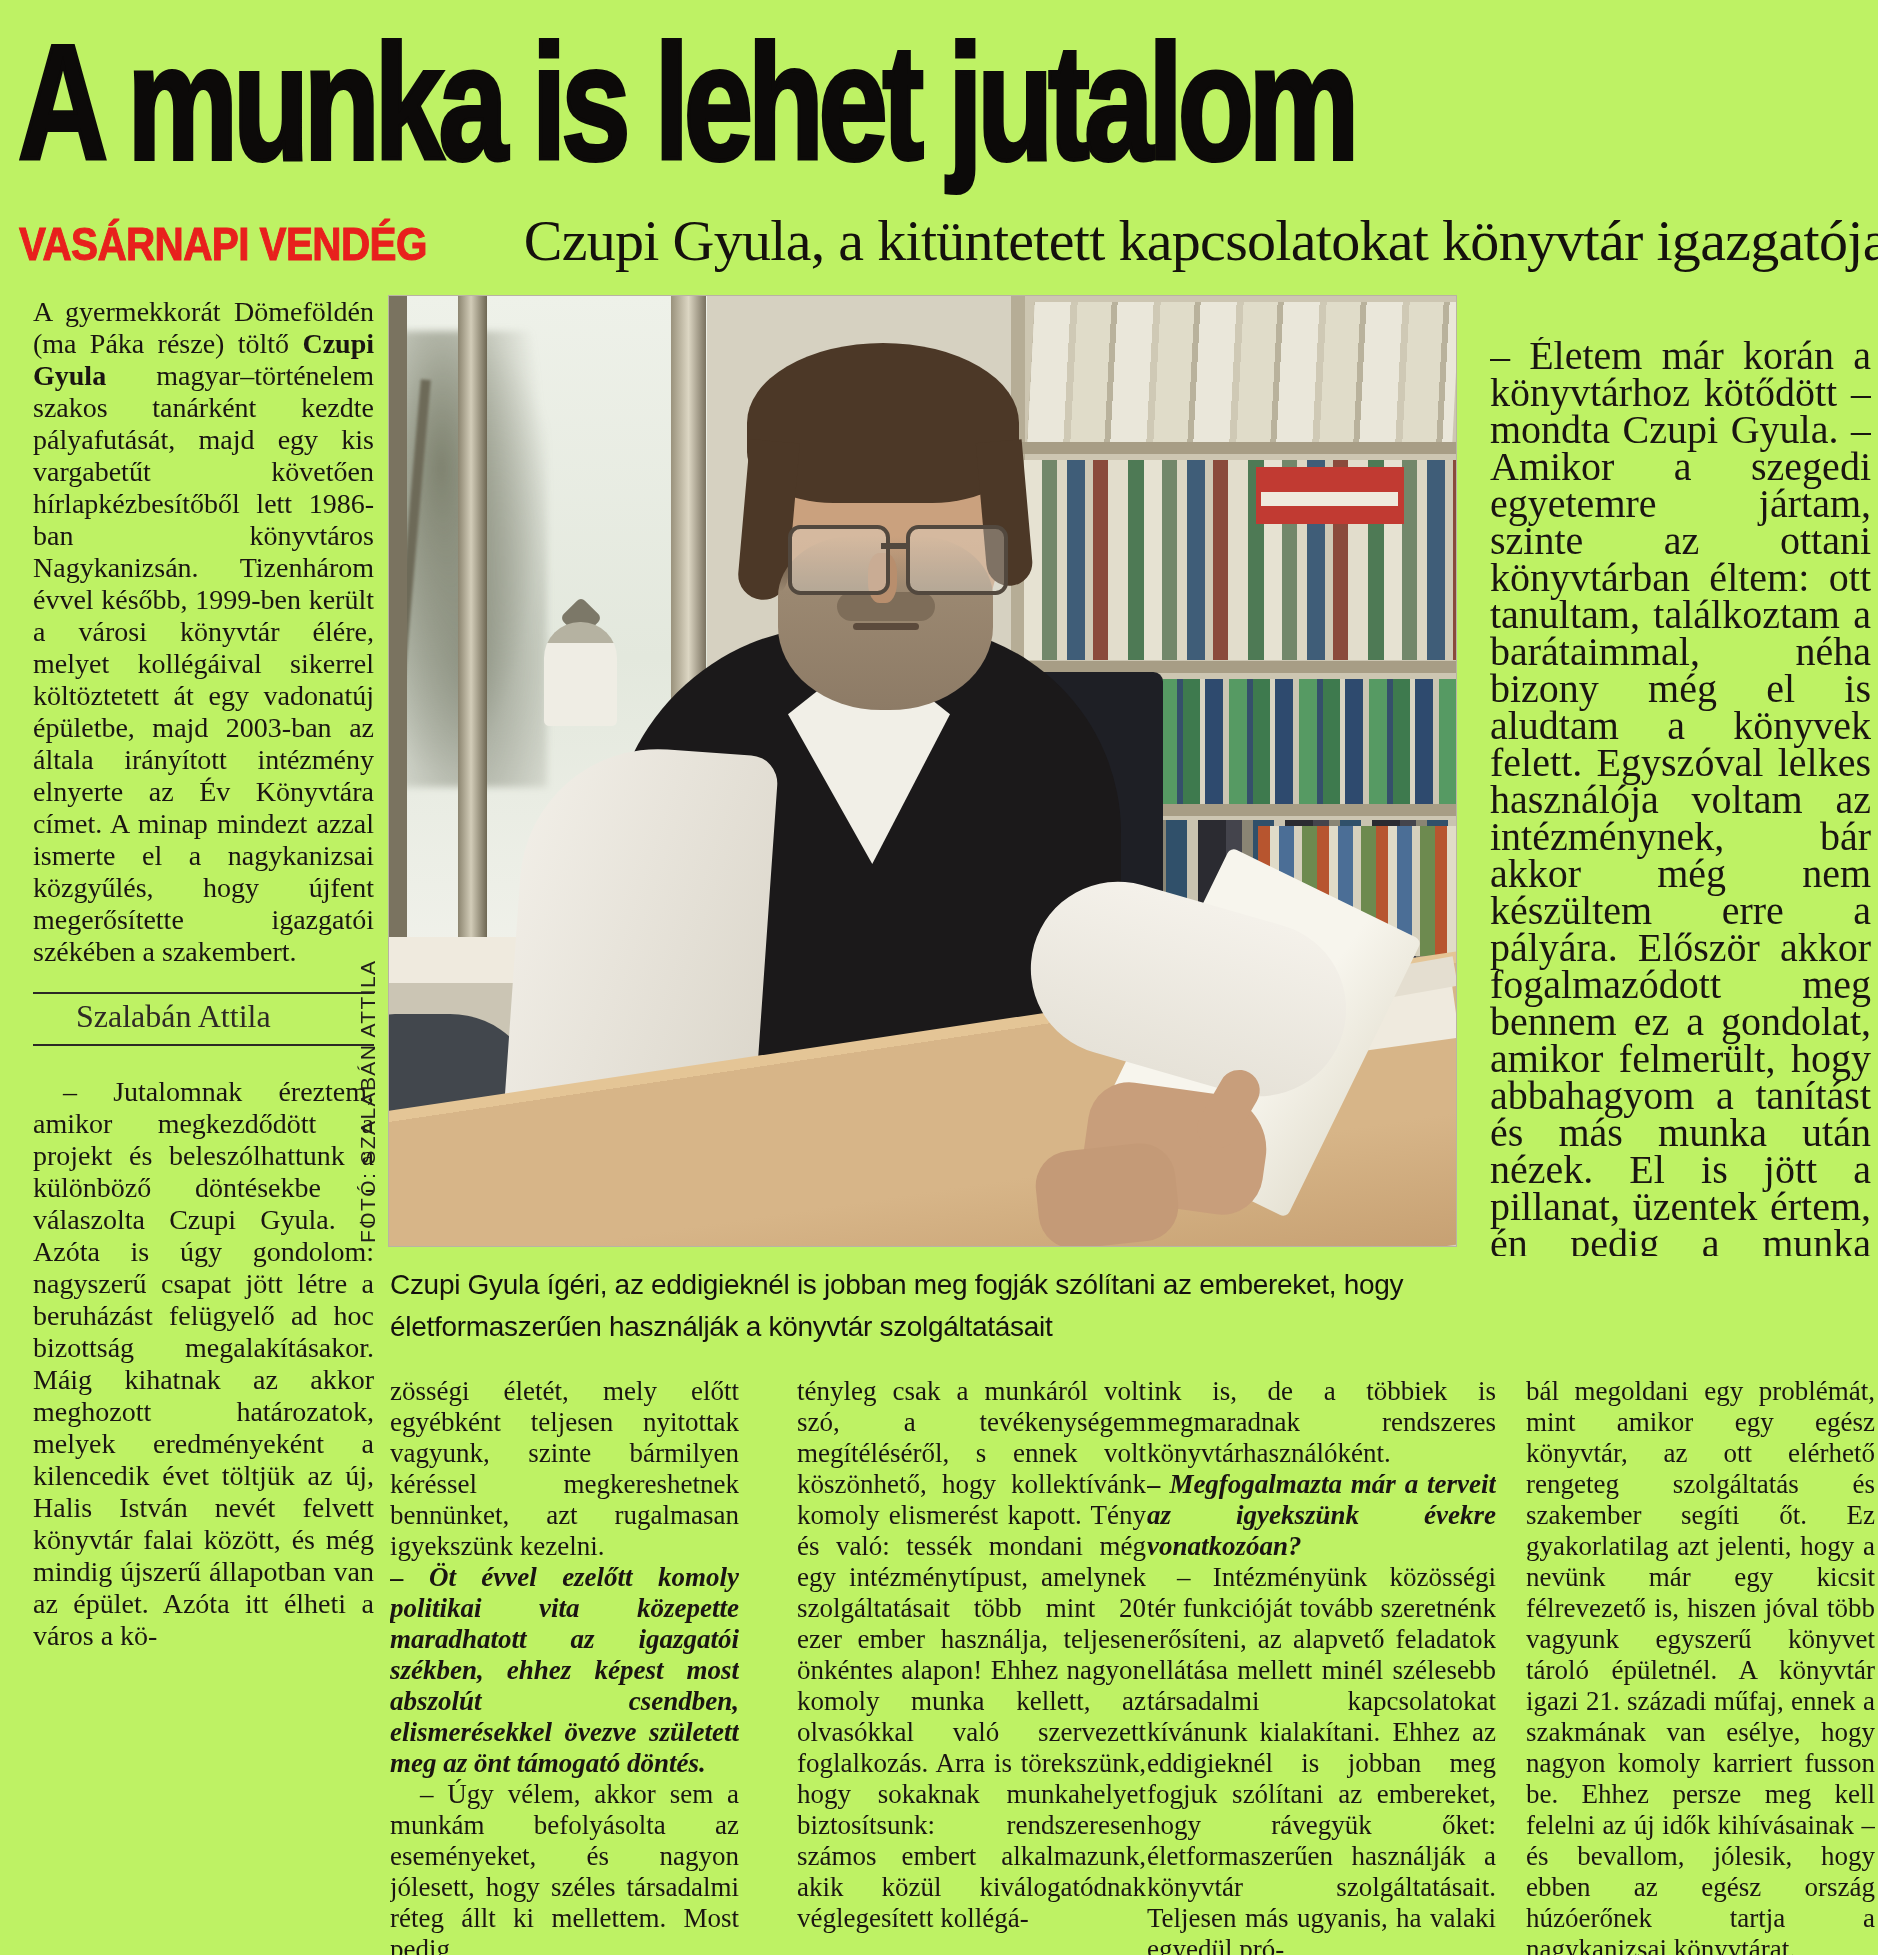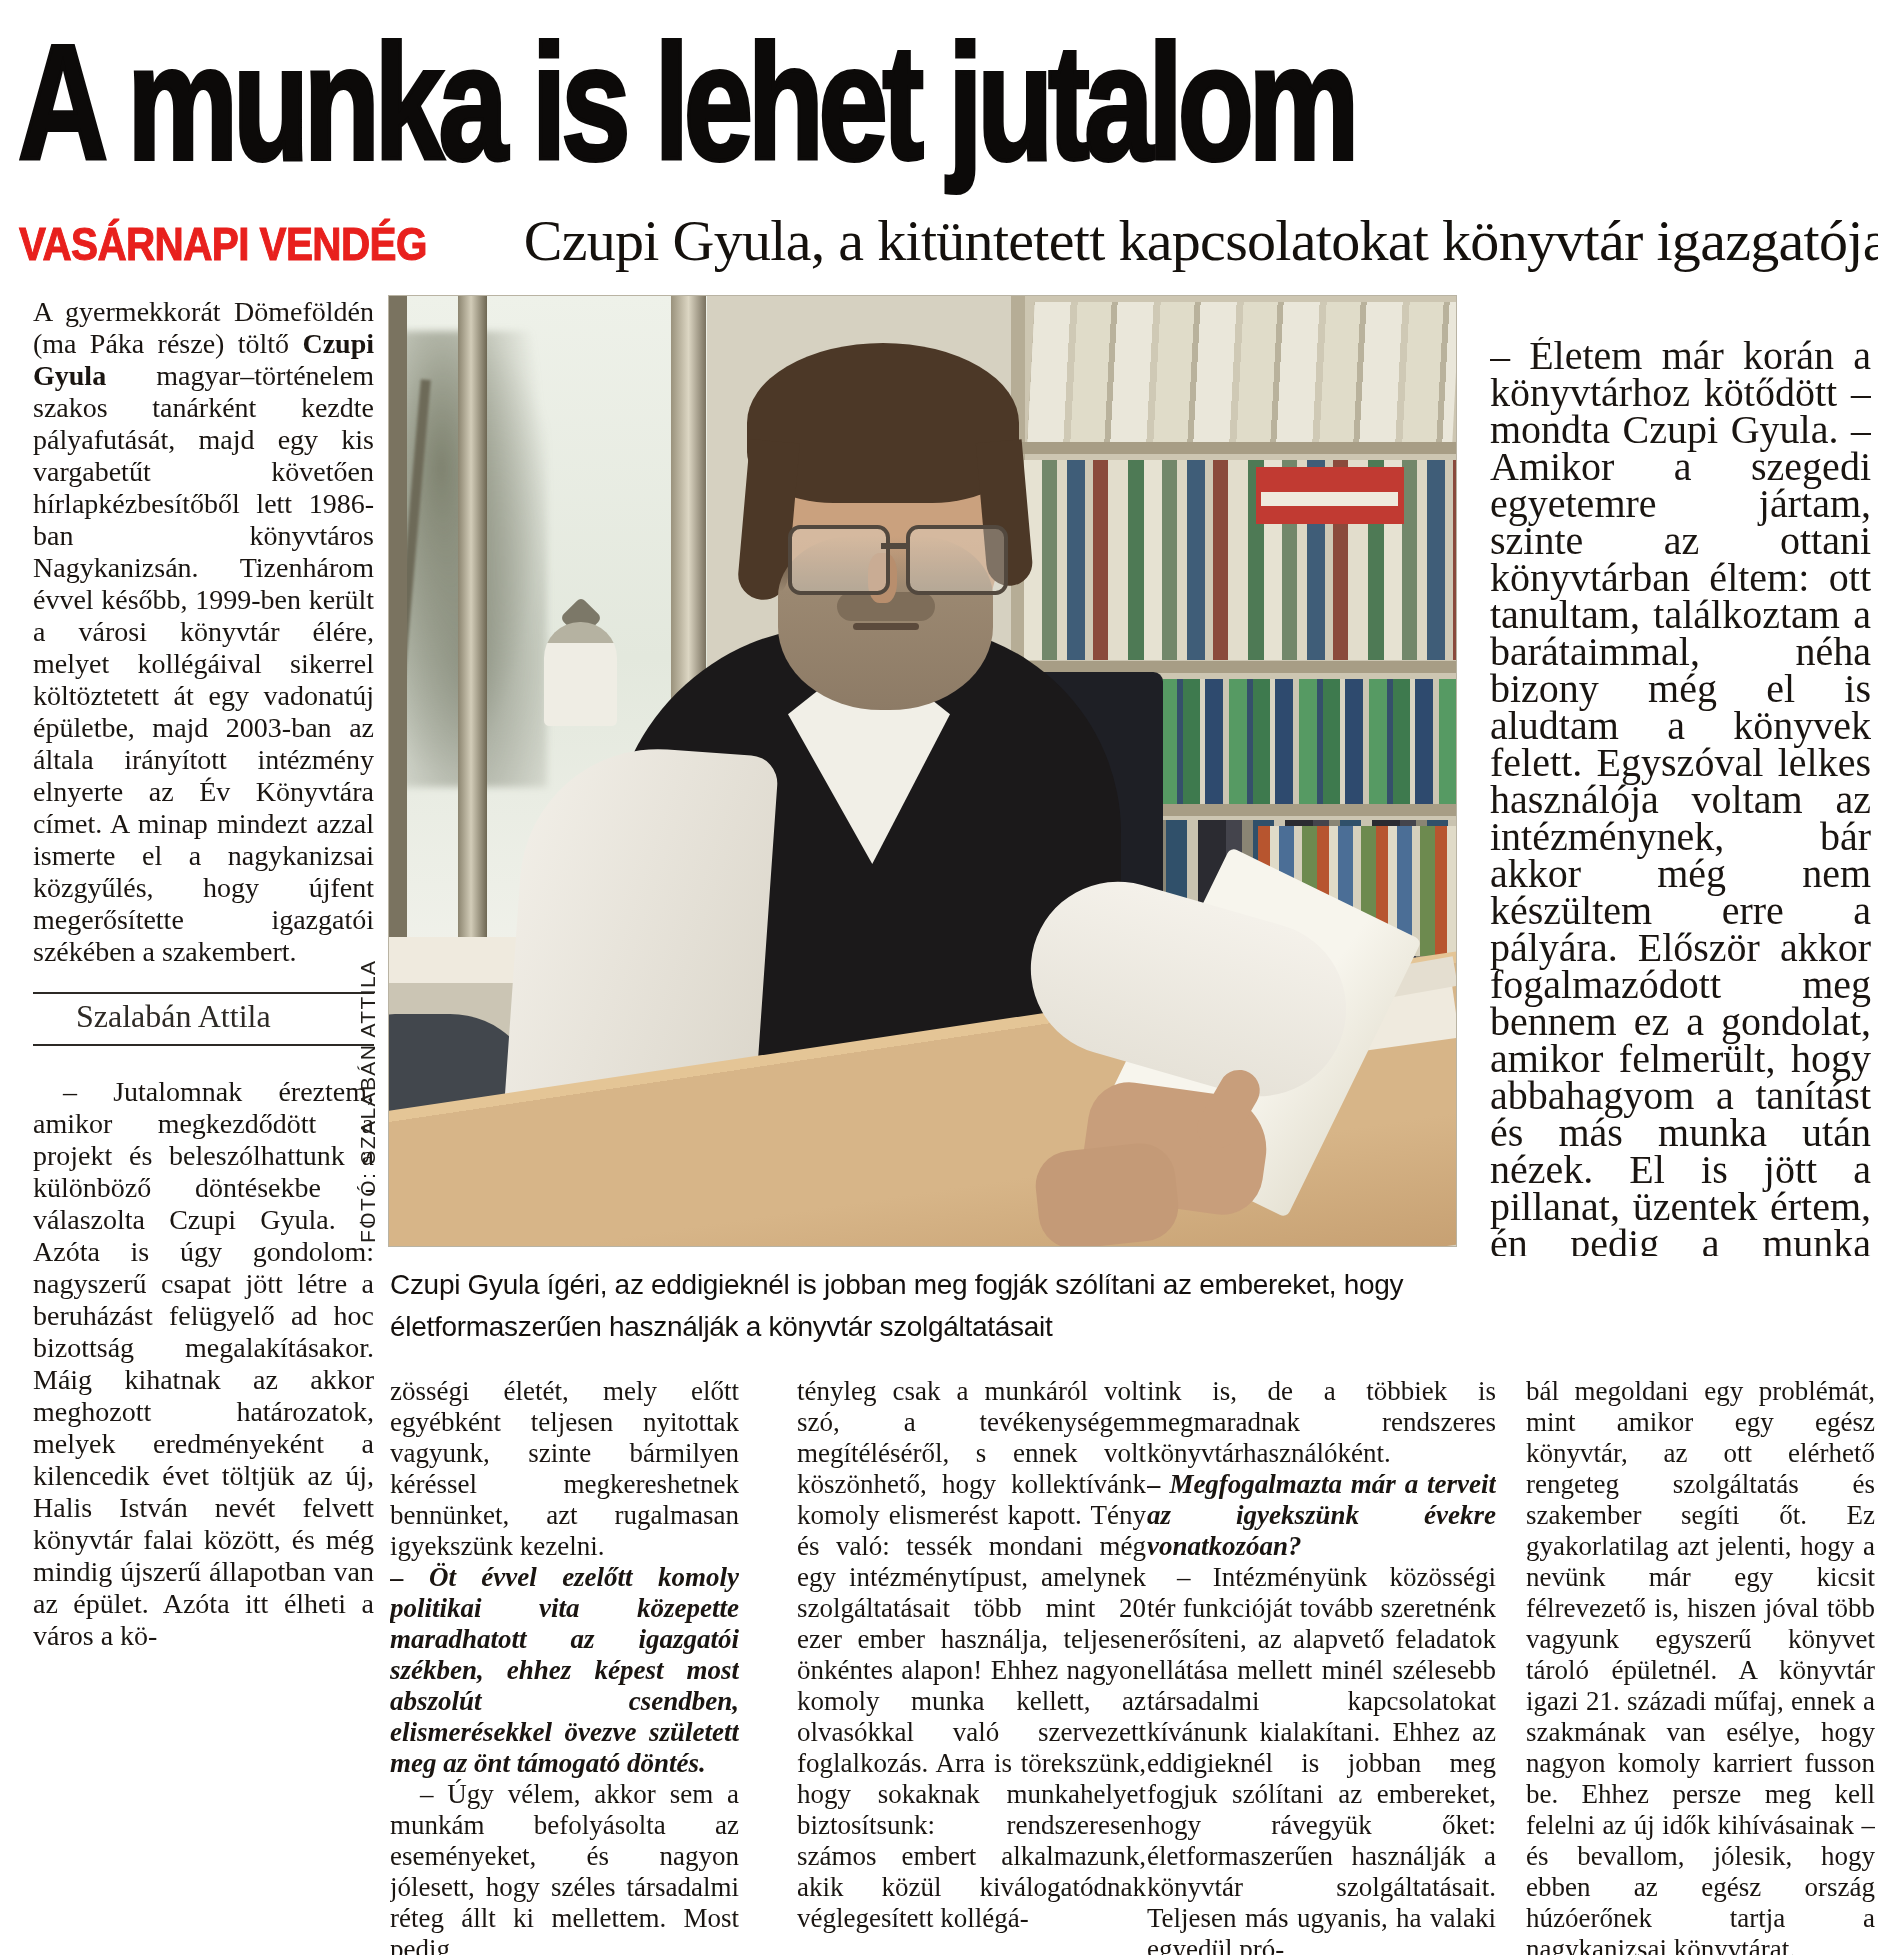--- a/index.html
+++ b/index.html
@@ -1,18 +1,18 @@
 <!DOCTYPE html>
 <html style="font-size:11px"><head>
 <meta charset="utf-8">
 <style>
   html,body{margin:0;padding:0;background:#e9e6dd;}
   .page{
     position:relative;width:1879px;height:1955px;overflow:hidden;
-    background:#ffffff;
+    background:#bef264;
     font-family:"Liberation Serif","DejaVu Serif",serif;
     color:#181410;
   }
   
   .headline{position:absolute;left:18px;top:21px;width:1851px;white-space:nowrap;}
   .headline-inner{
     display:inline-block;font-family:"Liberation Sans","DejaVu Sans",sans-serif;
     font-weight:700;font-size:164px;line-height:1;letter-spacing:-7px;
     color:#0c0a09;-webkit-text-stroke:4.1px #0c0a09;
     transform:scaleX(.76);transform-origin:0 0;

